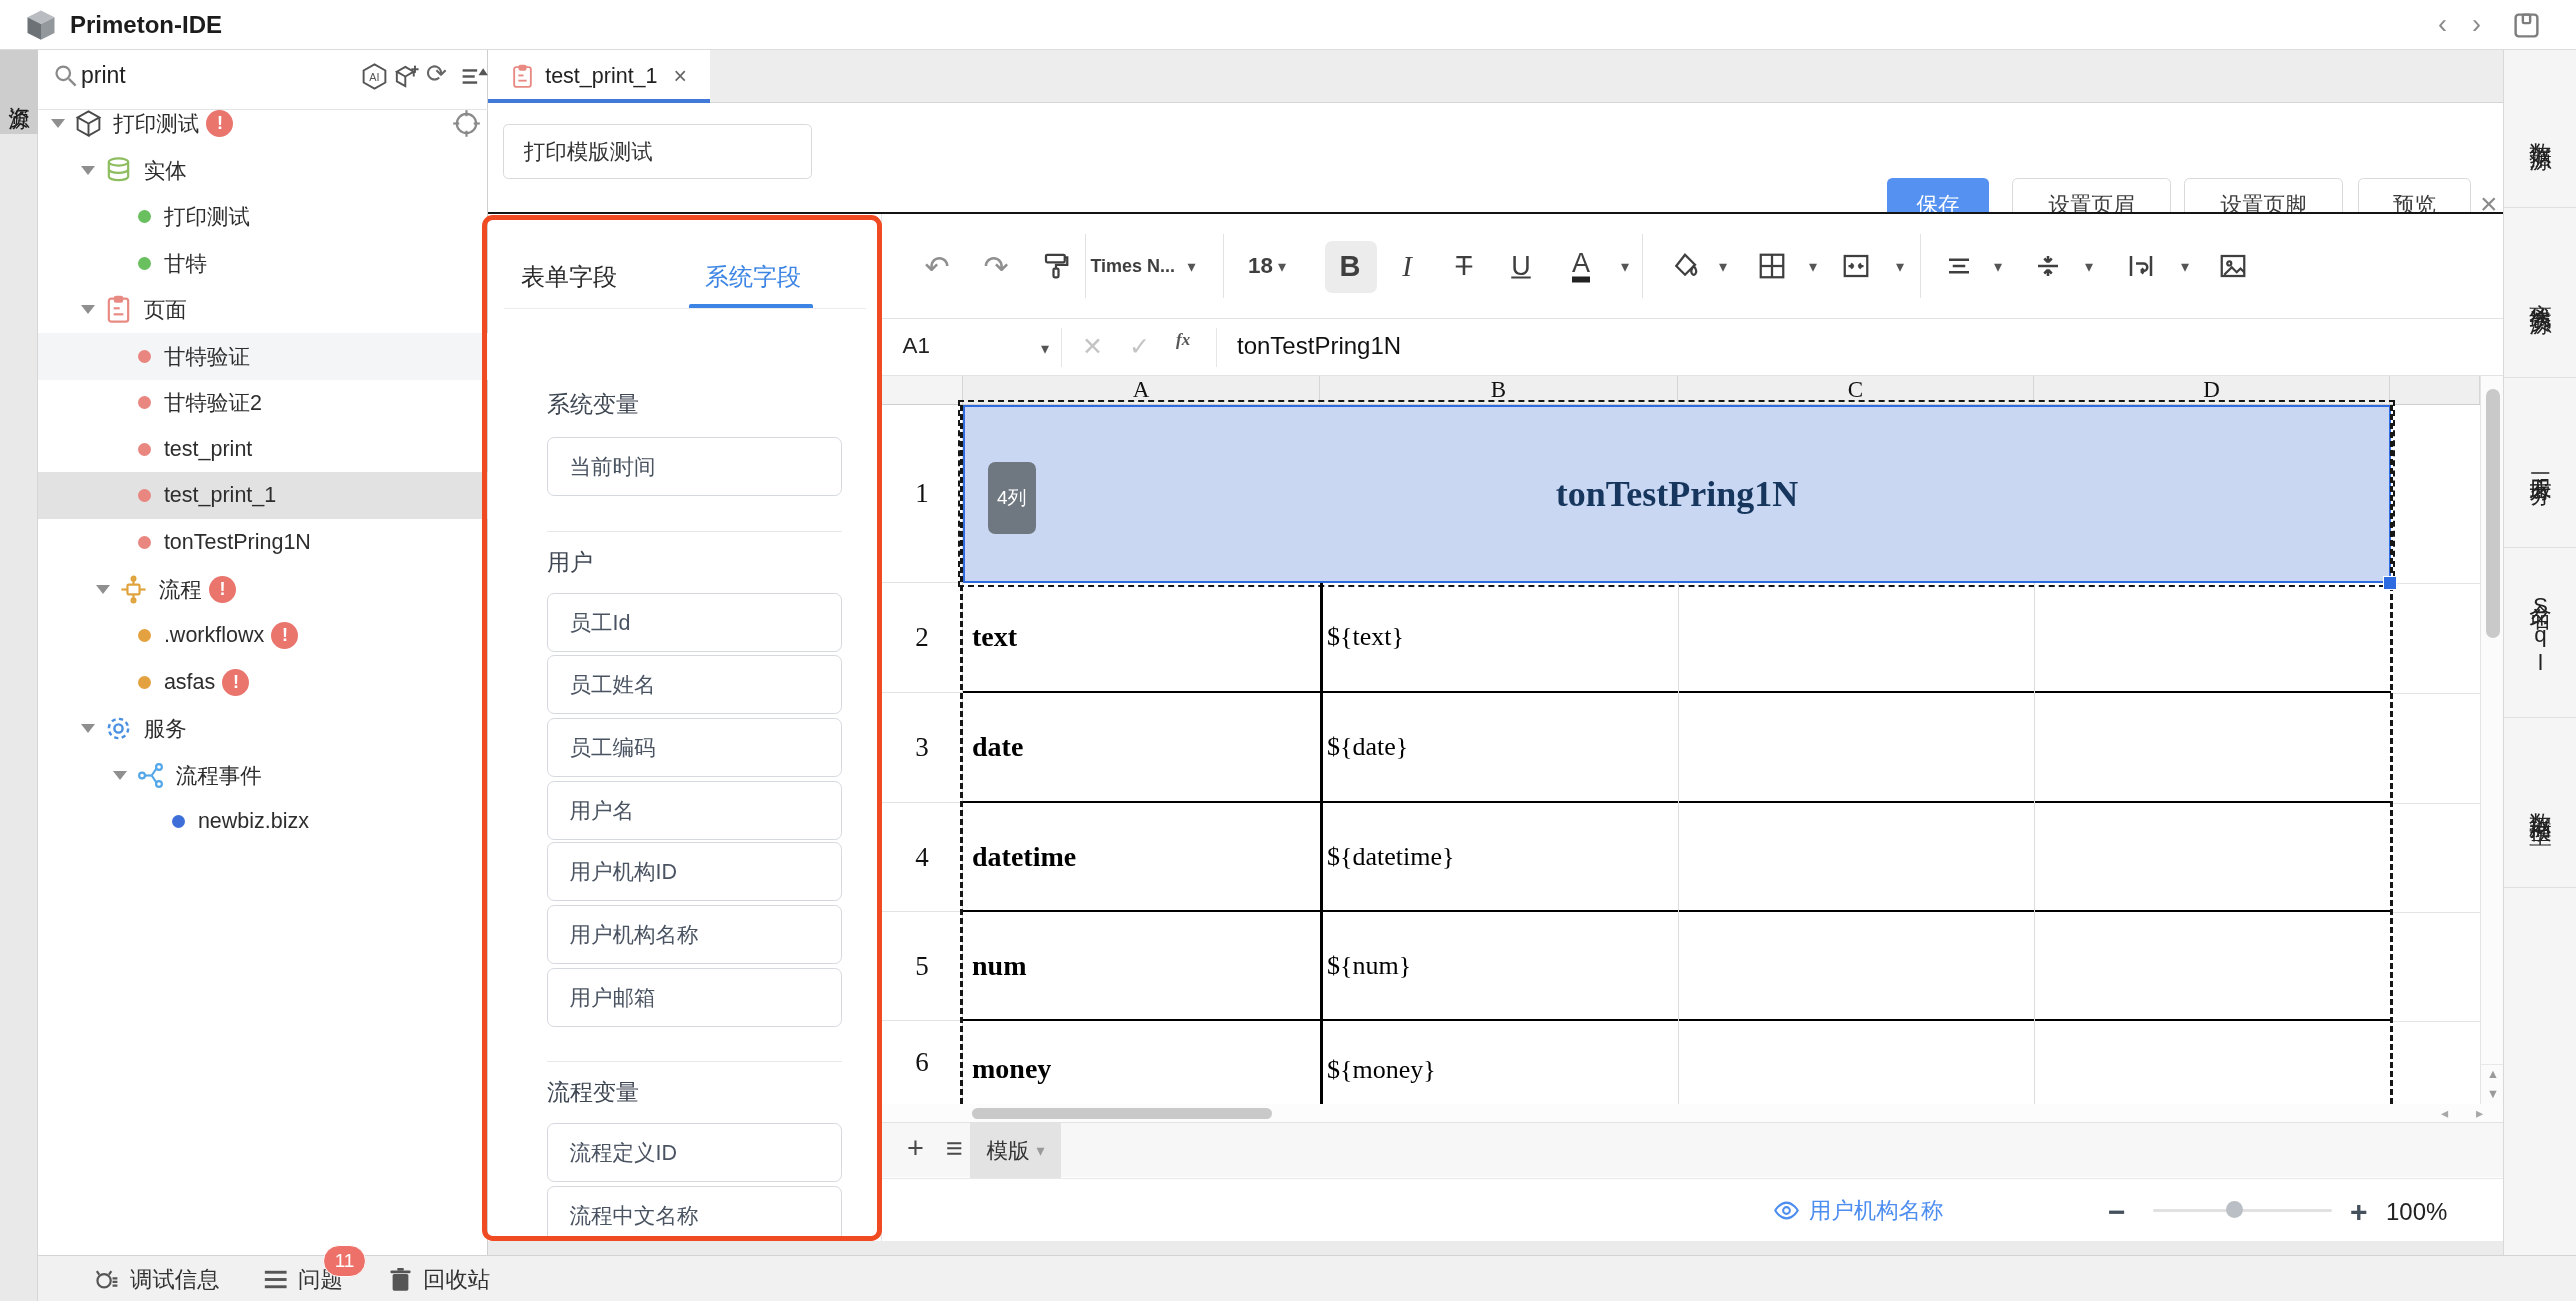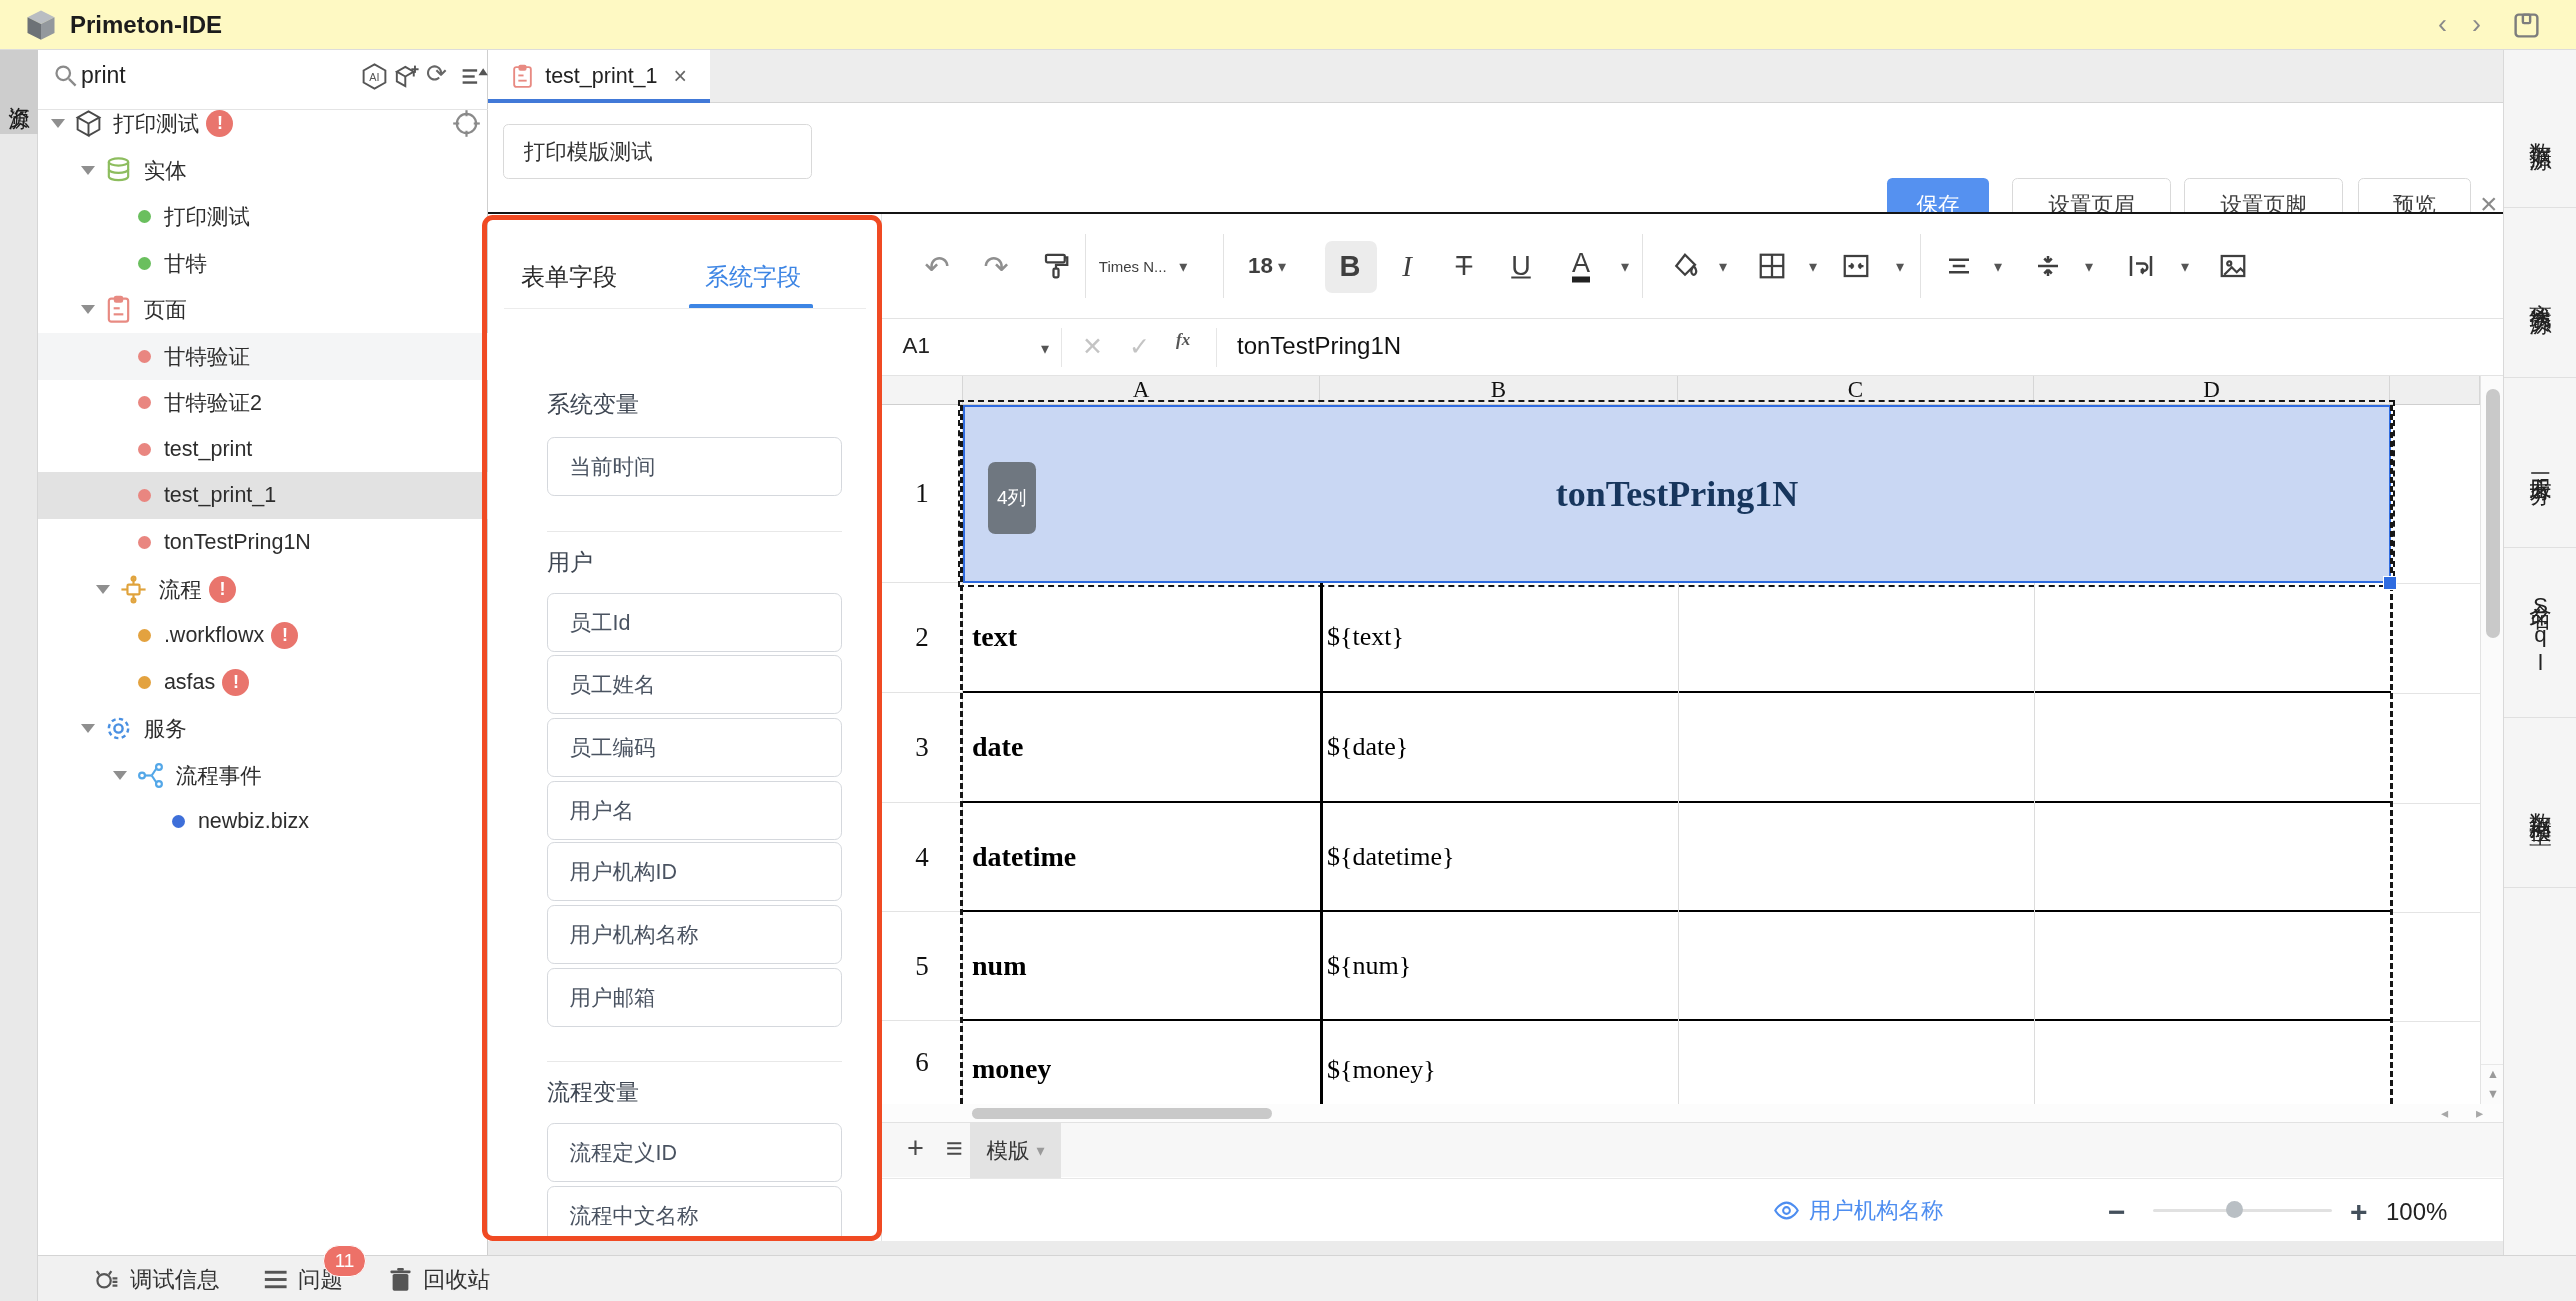--- a/index.html
+++ b/index.html
@@ -2,21 +2,21 @@
 <html style="font-size:14.3px"><head>
 <meta charset="utf-8">
 <style>
   * { box-sizing: border-box; margin: 0; padding: 0; }
   html,body { width:2576px; height:1301px; }
   body { font-family:"Liberation Sans",sans-serif; background:#ebebeb; position:relative; overflow:hidden; color:#2d2d2d; }
   .abs { position:absolute; }
   svg { display:block; }
 
   
-  #titlebar { left:0; top:0; width:2576px; height:50px; background:#fef9c3; border-bottom:0.9px solid #dcdcdc; }
+  #titlebar { left:0; top:0; width:2576px; height:50px; background:#ffffff; border-bottom:0.9px solid #dcdcdc; }
   #app-title { left:70px; top:10.7px; font-size:24px; font-weight:600; color:#1c1c1c; }
   .tb-ico { top:10.7px; color:#8a8a8a; font-size:27px; line-height:27px; }
 
   
   #left-strip { left:0; top:50px; width:38px; height:1251px; background:#e9e9e9; border-right:0.9px solid #d6d6d6; }
   #strip-tab { left:0; top:0; width:38px; height:84px; background:#cdcdcd; writing-mode:vertical-lr; text-orientation:upright; font-size:21.5px; color:#1c1c1c; display:flex; align-items:center; justify-content:center; letter-spacing:2.7px; }
 
   
   #left-panel { left:38px; top:50px; width:450px; height:1205px; background:#fff; border-right:0.9px solid #cfcfcf; }
   #search-row { left:0; top:0; width:450px; height:60px; border-bottom:0.9px solid #e4e4e4; }
@@ -381,21 +381,21 @@
     <span class="abs ti" style="left:114px;font-size:30px;color:#8f8f8f;">↷</span>
     <span class="abs ti" style="left:174px;">
         <svg width="30" height="30" viewBox="0 0 24 24" fill="none" stroke="#3f3f3f" stroke-width="1.8">
           <rect x="4" y="3" width="15" height="6" rx="1"></rect>
           <path d="M19 5h2v6h-9v3"></path>
           <rect x="10" y="14" width="4" height="7" rx="1"></rect>
         </svg>
       </span>
     <div class="abs tsep" style="left:203px;"></div>
     <span class="abs ti" style="left:261px;gap:12.5px;">
-        <span class="ti-txt" style="font-size:15px;">Times N...</span>
+        <span class="ti-txt" style="font-size:18px;font-weight:bold;">Times N...</span>
         <span class="caret">▾</span>
       </span>
     <div class="abs tsep" style="left:341px;"></div>
     <span class="abs ti" style="left:385px;gap:5px;">
         <span class="ti-txt" style="font-size:22.4px;font-weight:700;">18</span>
         <span class="caret">▾</span>
       </span>
     <div class="abs" id="bold-bg"></div>
     <span class="abs ti" style="left:468px;font-weight:800;font-size:29px;">B</span>
     <span class="abs ti" style="left:525px;font-family:'Liberation Serif',serif;font-style:italic;font-size:29px;">I</span>

